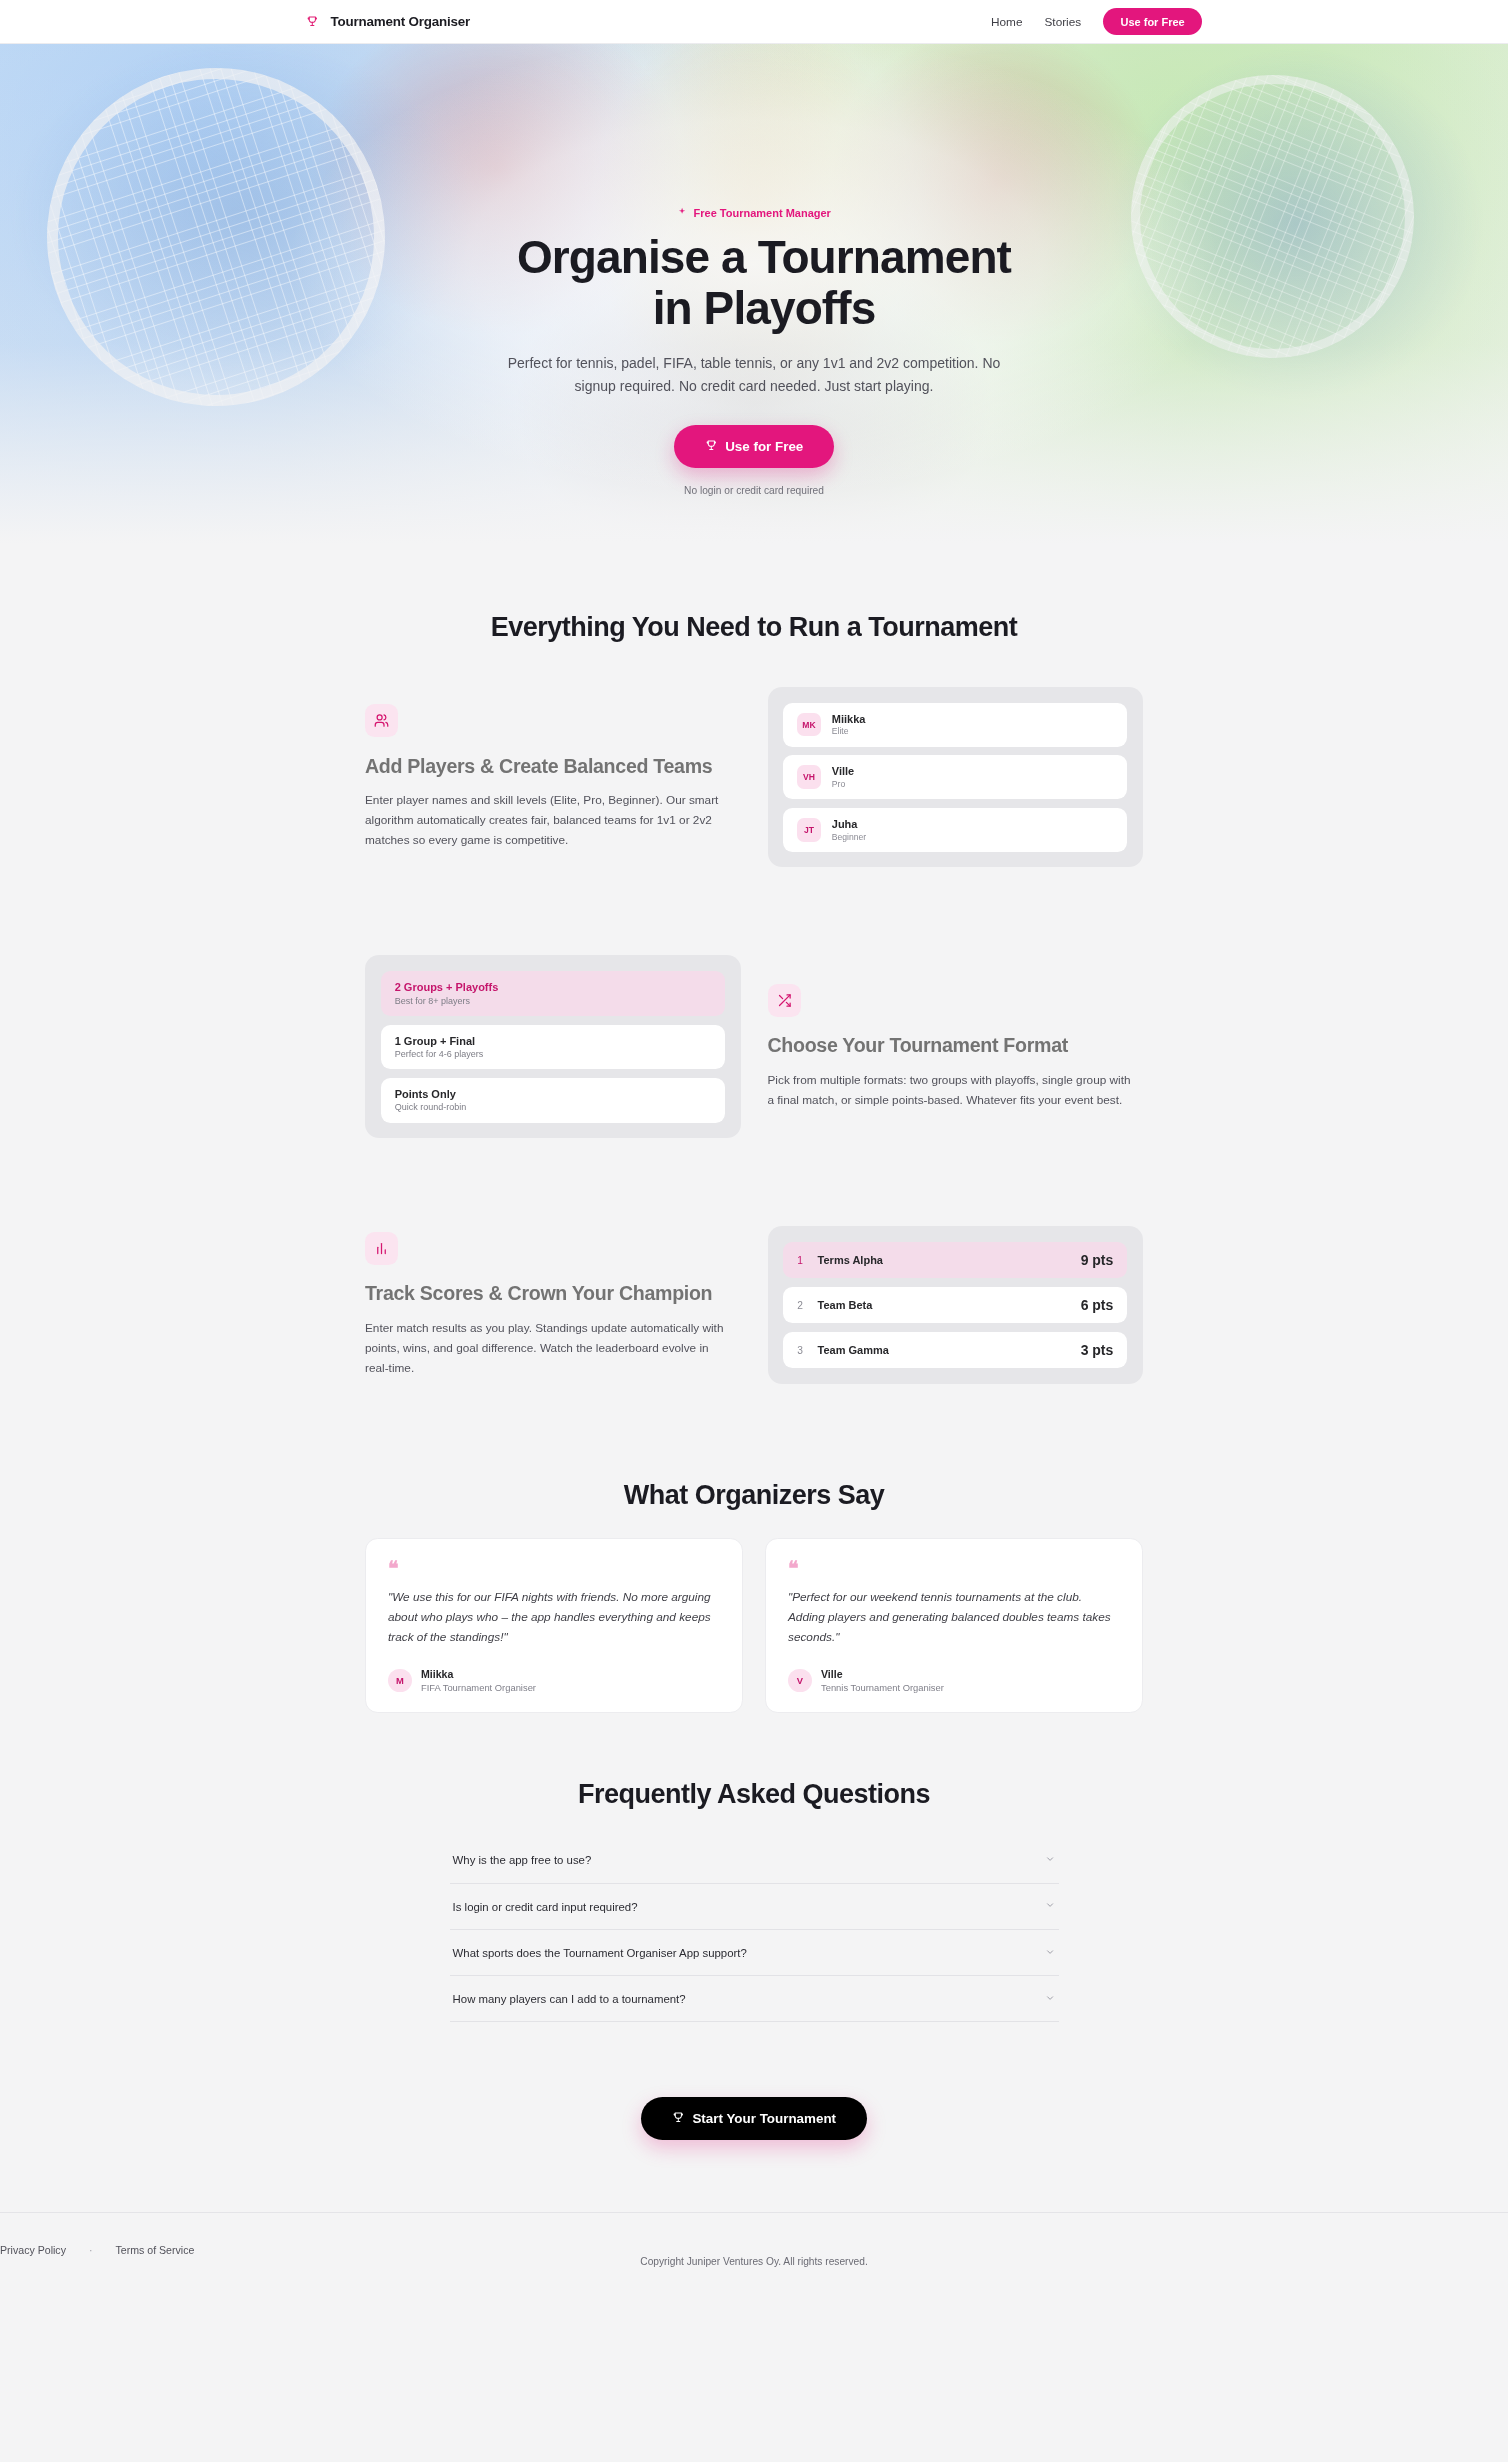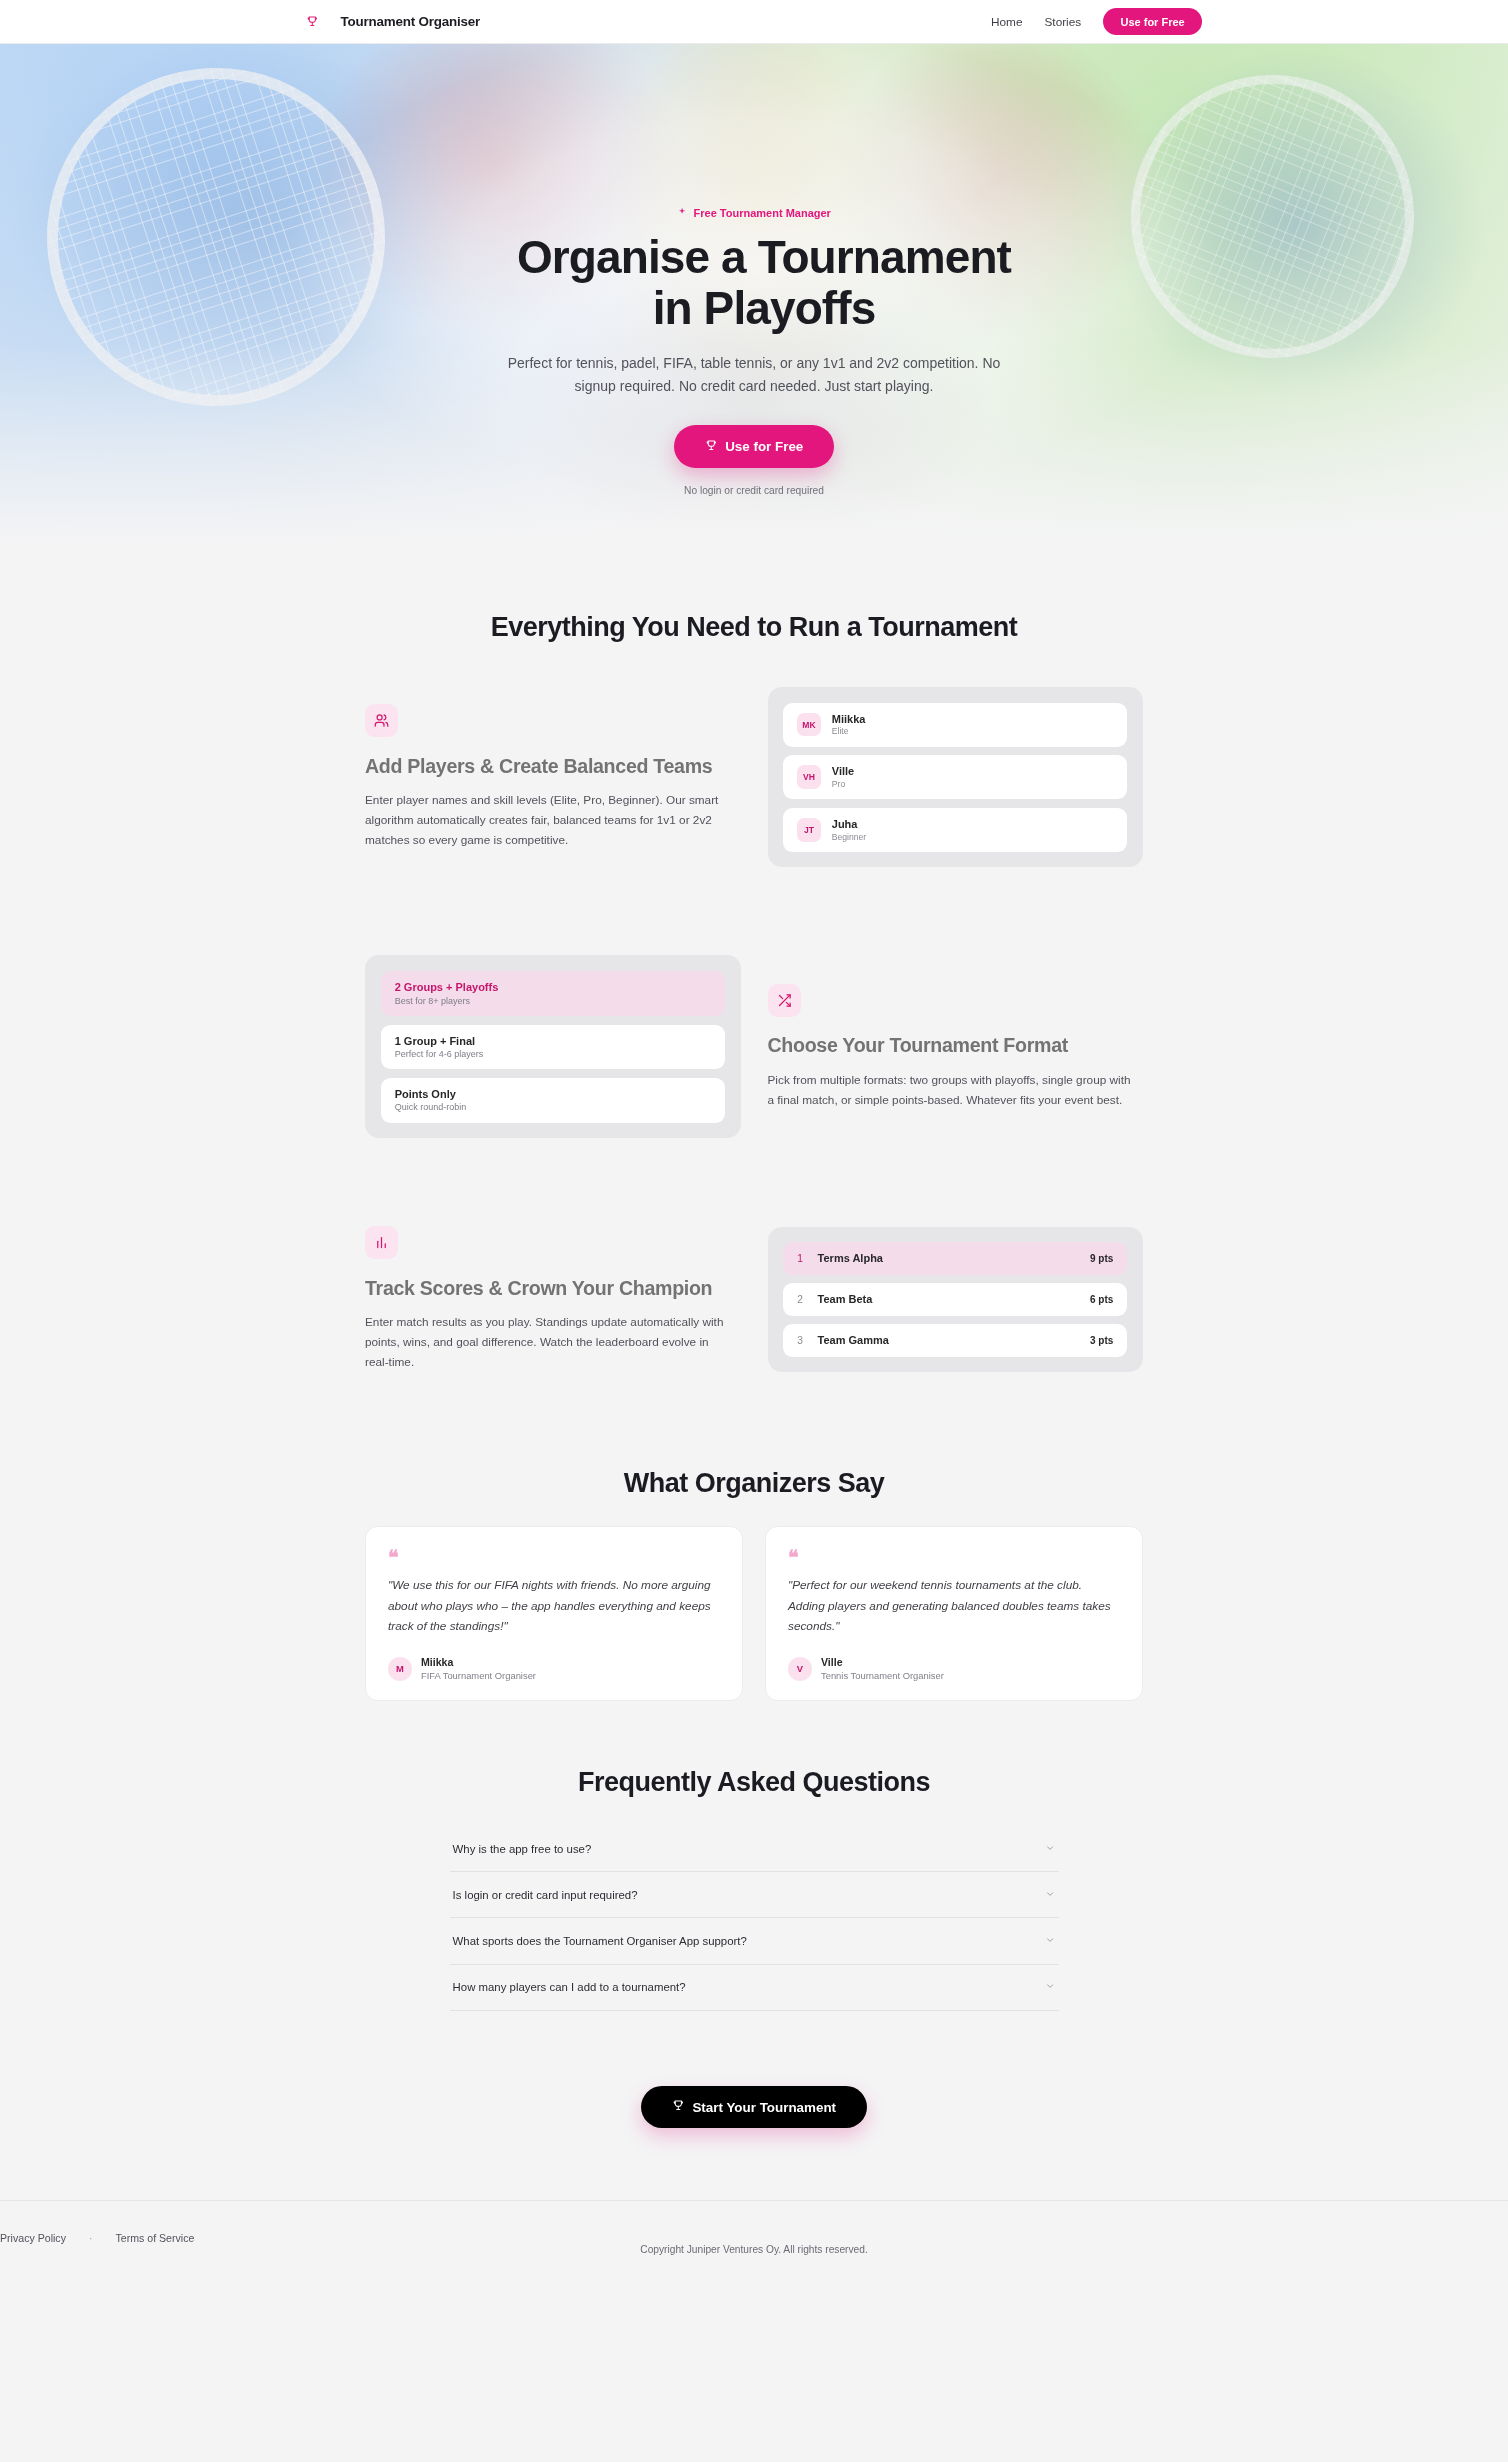--- a/index.html
+++ b/index.html
@@ -16,21 +16,21 @@
     position: relative;
     height: 44px;
     background: #ffffff;
     display: flex;
     align-items: center;
     justify-content: space-between;
     padding: 0 306px;
     border-bottom: 0.8px solid #ececef;
     z-index: 20;
   }
-  .brand { display: flex; align-items: center; gap: 22px; }
+  .brand { display: flex; align-items: center; gap: 12px; }
   .brand-mark { color: #e11d74; display: flex; align-items: center; }
   .brand-name { font-size: 13.4px; font-weight: 700; letter-spacing: -0.2px; color: #1c1c22; }
   .nav-right { display: flex; align-items: center; gap: 22px; }
   .nav-link { font-size: 11.8px; color: #3f3f46; text-decoration: none; }
   .nav-cta {
     background: #e3167d;
     color: #fff;
     font-size: 11px;
     font-weight: 600;
     border: none;
@@ -219,21 +219,21 @@
     border-radius: 9.4px;
     padding: 10.2px 14px;
     display: flex;
     align-items: center;
     gap: 11px;
   }
   .stand-row.lead { background: #f4dcea; }
   .stand-rank { font-size: 10.2px; color: #8a8a93; width: 9.4px; }
   .stand-row.lead .stand-rank { color: #c5156c; }
   .stand-team { font-size: 11px; font-weight: 600; color: #27272a; flex: 1; }
-  .stand-pts { font-size: 10px; font-weight: 700; color: #27272a; }
+  .stand-pts { font-size: 14px; font-weight: 700; color: #27272a; }
 
   
   .testimonials { padding: 52px 0 0; }
   .tcards {
     width: 778px;
     margin: 27px auto 0;
     display: grid;
     grid-template-columns: 1fr 1fr;
     gap: 22px;
   }

